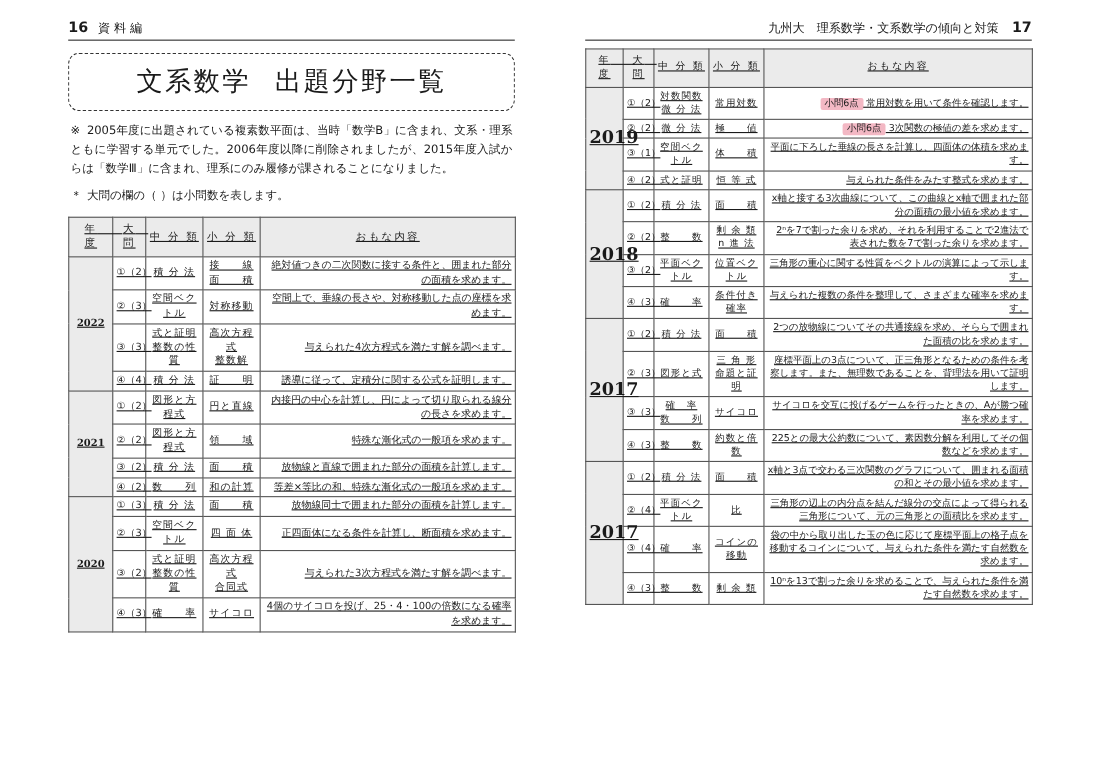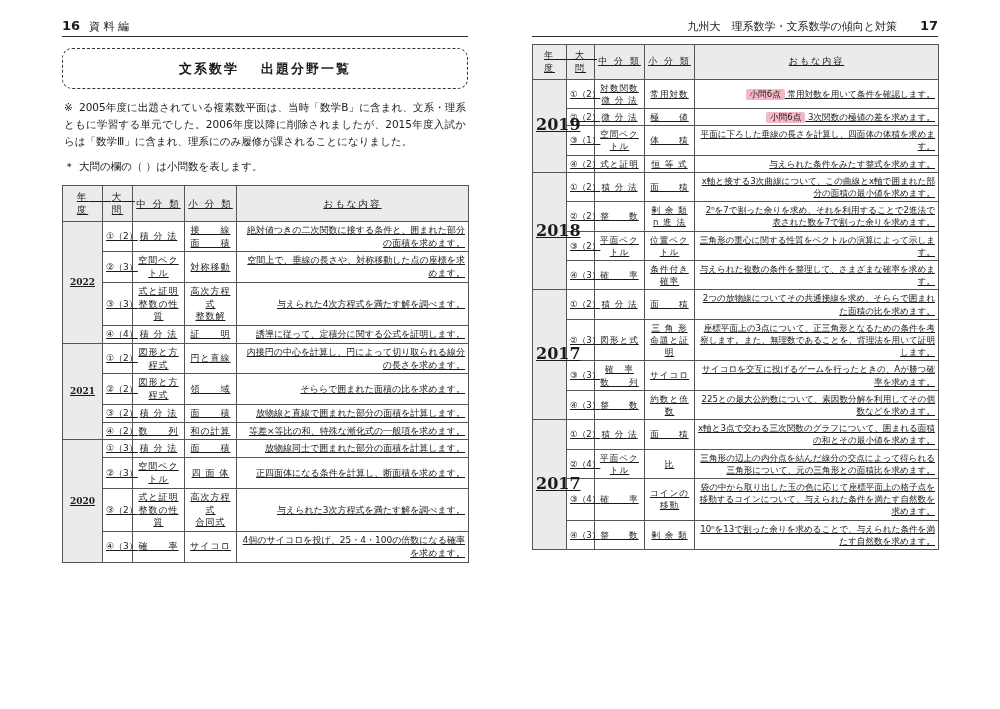--- a/index.html
+++ b/index.html
@@ -11,37 +11,37 @@
     overflow:hidden;
   }
   .page{position:relative;width:1000px;height:709px;}
 
   
   .head{position:absolute;top:18px;font-size:11px;color:#1a1a1a;}
   .head .pgnum{font-weight:bold;font-size:13px;}
   .head-left{left:62px;}
   .head-right{right:62px;}
   .head-left .pgnum{margin-right:9px;}
-  .head-right .pgnum{margin-left:23px;}
+  .head-right .pgnum{margin-left:12px;}
   .rule{position:absolute;height:1px;background:#2b2b2b;top:36px;}
   .rule-left{left:62px;width:406px;}
   .rule-right{right:62px;width:406px;}
 
   
   .left-col{position:absolute;left:62px;top:48px;width:406px;}
   .title-box{
     border:1.5px dashed #333;
     border-radius:10px;
     text-align:center;
     padding:9px 0 10px 0;
     margin-bottom:10px;
   }
   .title-box .t{
     font-family:"DejaVu Serif","Liberation Serif",serif;
-    font-size:13px;font-weight:bold;letter-spacing:2px;
+    font-size:24px;font-weight:normal;letter-spacing:2px;
   }
   .title-box .t .gap{display:inline-block;width:22px;}
   .intro{
     font-size:10.5px;line-height:1.62;text-align:justify;
     margin:0 2px 8px 2px;
   }
   .intro .marker{display:inline-block;width:15px;}
   .intro p{margin:0;}
   .note{font-size:10.5px;line-height:1.6;margin:0 2px 10px 2px;}
   .note .st{display:inline-block;width:15px;}
@@ -177,21 +177,21 @@
             <td class="yr" rowspan="4">2021</td>
             <td class="dai">①（2）</td>
             <td class="mid">図形と方程式</td>
             <td class="sho">円と直線</td>
             <td class="naiyou">内接円の中心を計算し、円によって切り取られる線分の長さを求めます。</td>
           </tr>
           <tr>
             <td class="dai">②（2）</td>
             <td class="mid">図形と方程式</td>
             <td class="sho">領　　域</td>
-            <td class="naiyou">そららで囲まれた面積の比を求めます。</td>
+            <td class="naiyou">特殊な漸化式の一般項を求めます。</td>
           </tr>
           <tr>
             <td class="dai">③（2）</td>
             <td class="mid">積 分 法</td>
             <td class="sho">面　　積</td>
             <td class="naiyou">放物線と直線で囲まれた部分の面積を計算します。</td>
           </tr>
           <tr>
             <td class="dai">④（2）</td>
             <td class="mid">数　　列</td>

